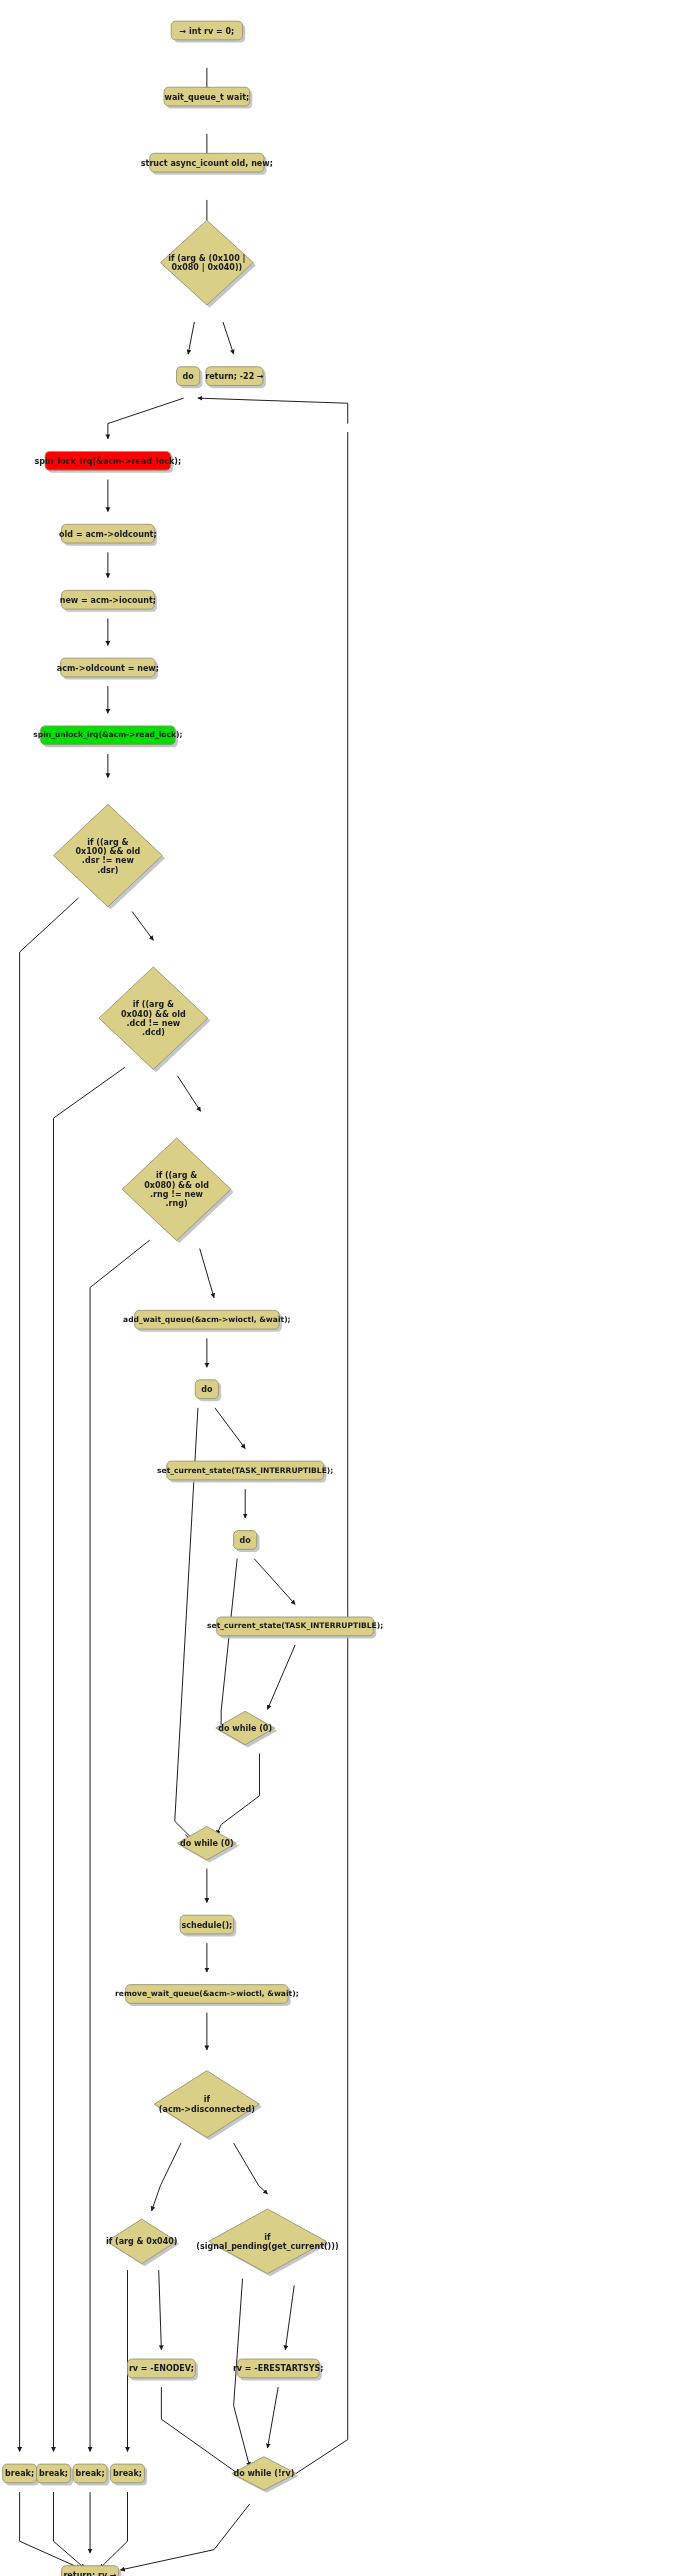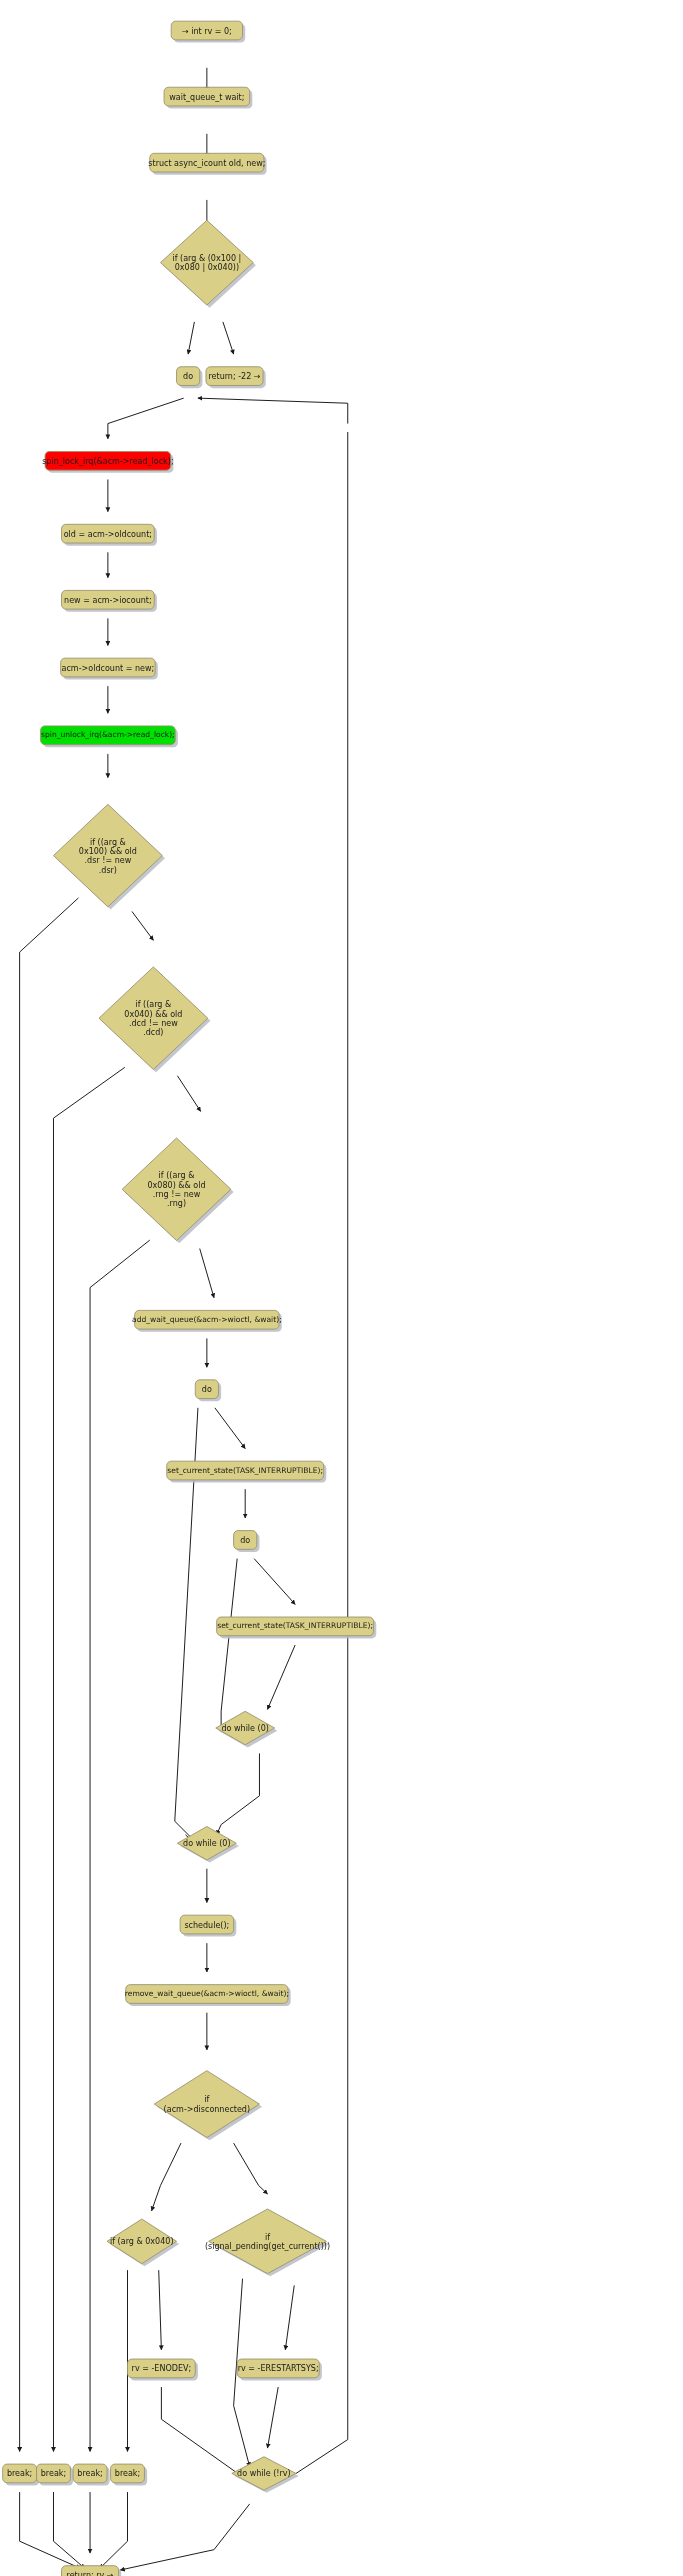--- a/index.html
+++ b/index.html
@@ -13,20 +13,21 @@
     font-family: "DejaVu Sans", sans-serif;
     position: relative;
     overflow: hidden;
   }
   #flow-root {
     position: absolute;
     left: 0;
     top: 0;
     width: 683px;
     height: 2576px;
+    font-weight: bold;
   }
   svg#flowchart {
     display: block;
     width: 683px;
     height: 2576px;
   }
   .node-shape {
     stroke: #9a9372;
     stroke-width: 1;
   }

